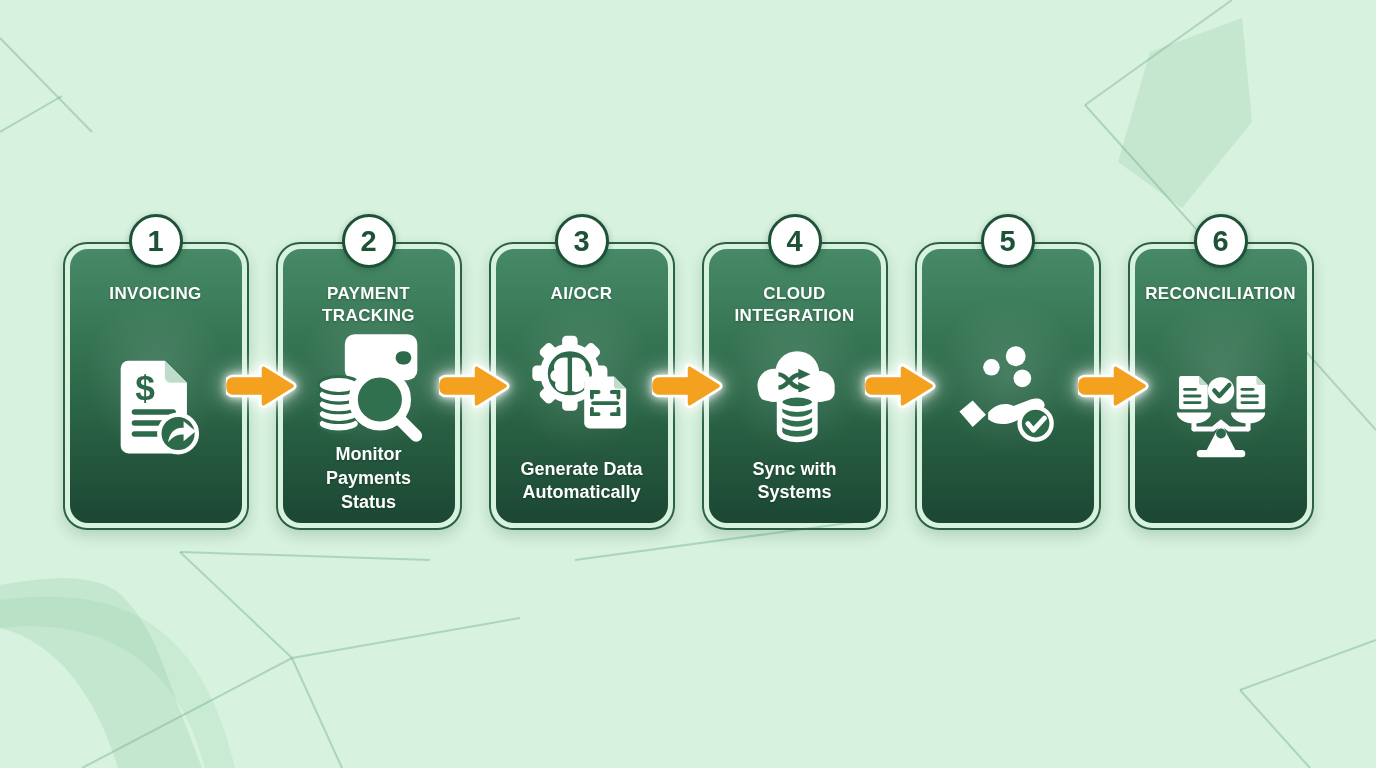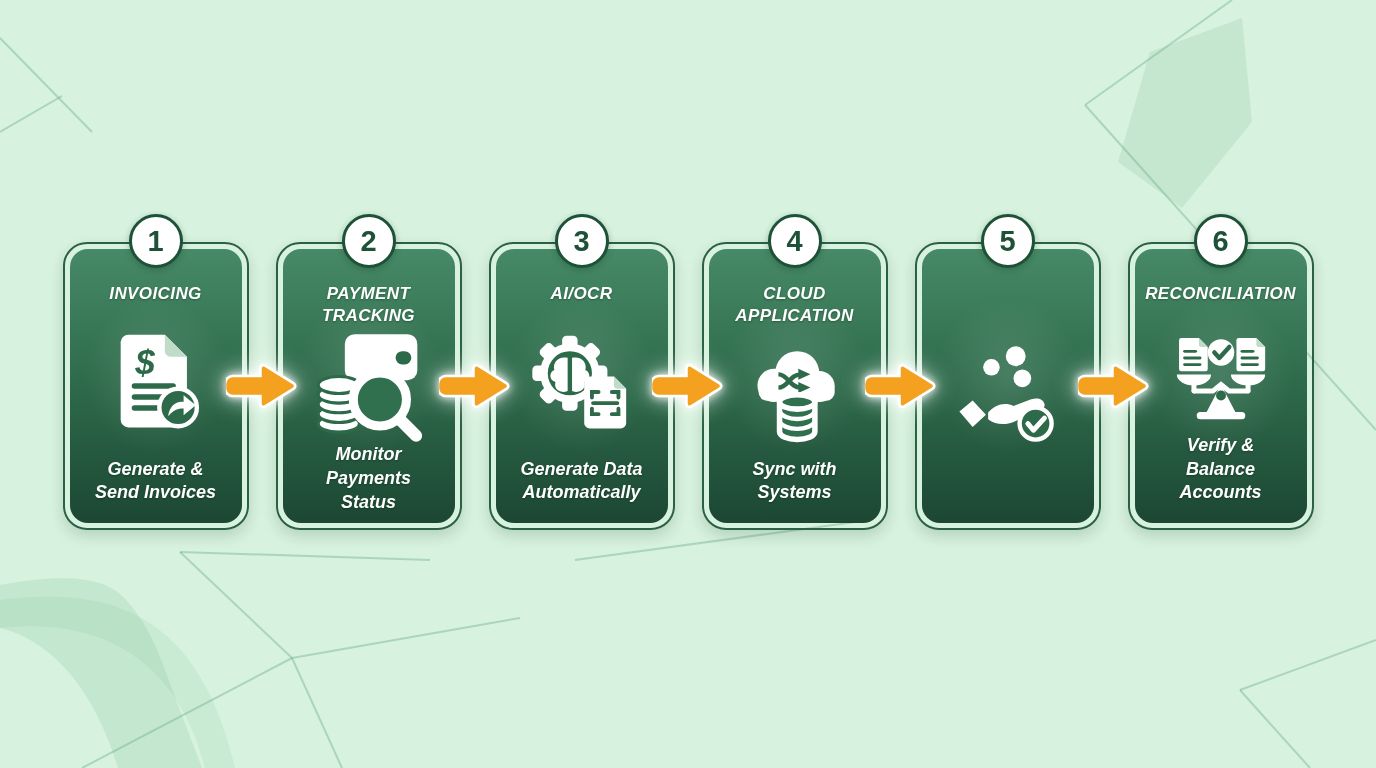--- a/index.html
+++ b/index.html
@@ -11,21 +11,20 @@
   .bg-pattern{position:absolute; inset:0; pointer-events:none;}
   .flow{
     position:absolute; top:242px; left:0; width:100%;
     display:flex; justify-content:center; gap:27px;
   }
   .step{position:relative; width:186px; height:288px;}
   .card{
     position:absolute; inset:0; box-sizing:border-box;
     border:2px solid #2b6044; border-radius:24px; padding:5px;
     box-shadow:0 6px 14px rgba(27,70,48,.18);
-    font-style:italic;
   }
   .card-inner{
     height:100%; box-sizing:border-box; border-radius:18px;
     background:
       radial-gradient(100px 110px at 50% 46%, rgba(255,255,255,.12), rgba(255,255,255,0) 72%),
       linear-gradient(180deg,#478a67 0%,#2e6b4b 48%,#1c4733 100%);
     display:flex; flex-direction:column; align-items:center;
     padding:34px 8px 14px;
   }
   .badge{
@@ -92,22 +91,20 @@
               <path d="M23 6h33l20 20v57a7 7 0 0 1-7 7H23a7 7 0 0 1-7-7V13a7 7 0 0 1 7-7z" fill="#fff"></path>
               <path d="M56 6l20 20H61a5 5 0 0 1-5-5V6z" fill="#bfdccb"></path>
               <text x="38" y="42" font-size="32" font-weight="bold" fill="#2d6a4a" text-anchor="middle">$</text>
               <rect x="26" y="50" width="40" height="5" rx="2.5" fill="#2d6a4a"></rect>
               <rect x="26" y="60" width="40" height="5" rx="2.5" fill="#2d6a4a"></rect>
               <rect x="26" y="70" width="26" height="5" rx="2.5" fill="#2d6a4a"></rect>
               <circle cx="68" cy="72" r="17" fill="#2d6a4a" stroke="#fff" stroke-width="4"></circle>
               <path d="M59 80c1-9 7-14 14-13v-6l11 9-11 9v-6c-6-1-11 3-14 7z" fill="#fff"></path>
             </svg>
           </div>
-          <div class="desc">Generate &amp;
-Send Invoices</div>
         </div>
       </div>
       <svg class="arrow" viewBox="0 0 74 54">
         <path d="M7 20h31V9l29 18-29 18V34H7a5 5 0 0 1-5-5v-4a5 5 0 0 1 5-5z" fill="none" stroke="#fff" stroke-width="9" stroke-linejoin="round"></path>
         <path d="M7 20h31V9l29 18-29 18V34H7a5 5 0 0 1-5-5v-4a5 5 0 0 1 5-5z" fill="#F3A11F" stroke="#F3A11F" stroke-width="3.5" stroke-linejoin="round"></path>
       </svg>
     </div>
 
     <div class="step">
       <div class="badge">2</div>
@@ -181,21 +178,21 @@
         <path d="M7 20h31V9l29 18-29 18V34H7a5 5 0 0 1-5-5v-4a5 5 0 0 1 5-5z" fill="none" stroke="#fff" stroke-width="9" stroke-linejoin="round"></path>
         <path d="M7 20h31V9l29 18-29 18V34H7a5 5 0 0 1-5-5v-4a5 5 0 0 1 5-5z" fill="#F3A11F" stroke="#F3A11F" stroke-width="3.5" stroke-linejoin="round"></path>
       </svg>
     </div>
 
     <div class="step">
       <div class="badge">4</div>
       <div class="card">
         <div class="card-inner">
           <div class="title">CLOUD
-APPLICATION</div>
+INTEGRATION</div>
           <div class="icon-wrap">
             <svg viewBox="0 0 96 96">
               <g fill="#fff">
                 <circle cx="29" cy="42" r="15"></circle>
                 <circle cx="50" cy="31" r="20"></circle>
                 <circle cx="70" cy="43" r="14"></circle>
                 <rect x="15" y="40" width="69" height="16" rx="8"></rect>
               </g>
               <g stroke="#2d6a4a" stroke-width="4" fill="none">
                 <path d="M33 44c9 0 10-12 20-12"></path>
@@ -270,21 +267,18 @@
               <g stroke="#fff" stroke-width="4.5" fill="none" stroke-linecap="round">
                 <path d="M23.5 61v7"></path>
                   <path d="M72.5 61v7"></path>
                 <path d="M23.5 68h17l7.5-6 7.5 6h17"></path>
               </g>
               <path d="M48 62L35 87h26z" fill="#fff"></path>
               <circle cx="48" cy="72" r="4.5" fill="#2d6a4a"></circle>
               <rect x="26" y="87" width="44" height="6.5" rx="3.25" fill="#fff"></rect>
             </svg>
           </div>
-          <div class="desc">Verify &amp;
-Balance
-Accounts</div>
         </div>
       </div>
     </div>
 
   </div>
 </div>
 
 </body></html>

